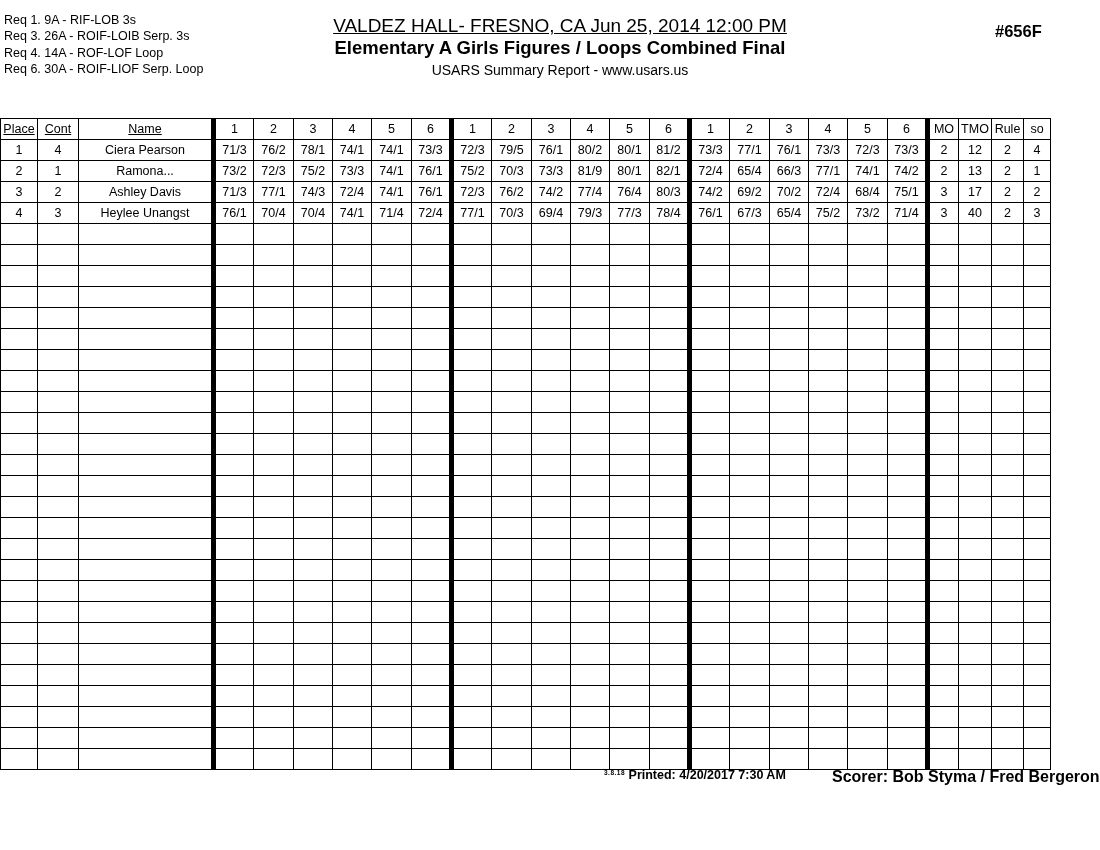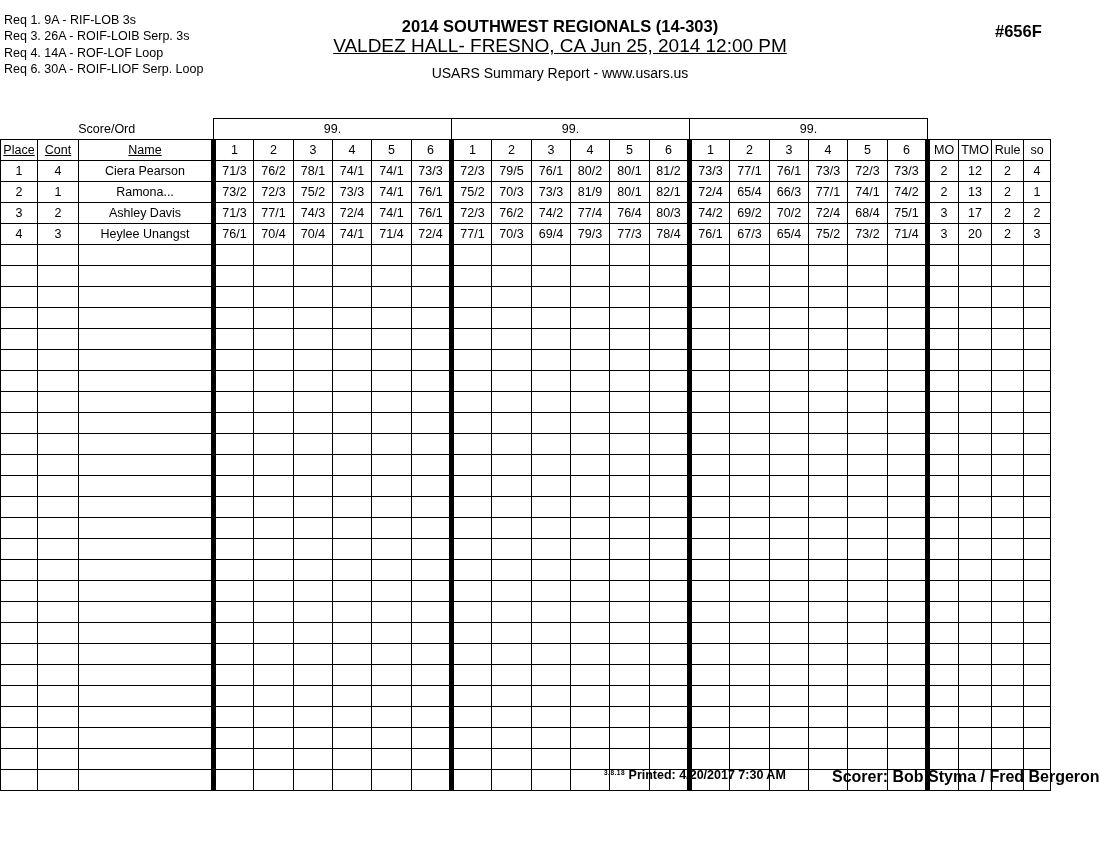--- a/index.html
+++ b/index.html
@@ -56,21 +56,20 @@
     font-size: 18.5px;
     font-weight: bold;
     line-height: 25px;
     white-space: nowrap;
   }
   #report-line {
     font-size: 14px;
     font-weight: normal;
     line-height: 21px;
     white-space: nowrap;
-    margin-top: 8px;
   }
   #event-code {
     position: absolute;
     left: 955px;
     top: 22px;
     font-size: 16.5px;
     font-weight: bold;
     white-space: nowrap;
     margin-left: 40px;
   }
@@ -193,22 +192,22 @@
 <body>
 
 <div id="req-list">
   <div class="req-line">Req  1.  9A - RIF-LOB 3s</div>
   <div class="req-line">Req  3. 26A - ROIF-LOIB Serp. 3s</div>
   <div class="req-line">Req  4. 14A - ROF-LOF Loop</div>
   <div class="req-line">Req  6. 30A - ROIF-LIOF Serp. Loop</div>
 </div>
 
 <div id="header-block">
-  <div id="event-title">2014 SOUTHWEST REGIONALS (14-303)</div>
   <div id="venue-line">VALDEZ HALL- FRESNO, CA  Jun 25, 2014  12:00 PM</div>
+  <div id="division-title">Elementary A Girls Figures / Loops Combined Final</div>
   <div id="report-line">USARS Summary Report - www.usars.us</div>
 </div>
 <div id="event-code">#656F</div>
 
 <table id="score-table">
   <colgroup>
     <col style="width:37px">
       <col style="width:41px">
       <col style="width:135px">
     <col style="width:40px">
@@ -229,27 +228,20 @@
       <col style="width:39px">
       <col style="width:40px">
       <col style="width:40px">
     <col style="width:31px">
       <col style="width:33px">
       <col style="width:32px">
       <col style="width:27px">
   </colgroup>
   <tbody id="table-body">
       <tr>
-        <td class="band-label" colspan="3">Score/Ord</td>
-        <td class="band-group" colspan="6">99.</td>
-        <td class="band-group" colspan="6">99.</td>
-        <td class="band-group" colspan="6">99.</td>
-        <td class="band-spacer" colspan="4"></td>
-      </tr>
-      <tr>
         <th class="hdr hdr-left">Place</th>
         <th class="hdr hdr-left">Cont</th>
         <th class="hdr hdr-left">Name</th>
         <th class="hdr sep-left">1</th>
         <th class="hdr">2</th>
         <th class="hdr">3</th>
         <th class="hdr">4</th>
         <th class="hdr">5</th>
         <th class="hdr">6</th>
         <th class="hdr sep-left">1</th>
@@ -366,21 +358,21 @@
         <td class="c-score">79/3</td>
         <td class="c-score">77/3</td>
         <td class="c-score">78/4</td>
         <td class="c-score sep-left">76/1</td>
         <td class="c-score">67/3</td>
         <td class="c-score">65/4</td>
         <td class="c-score">75/2</td>
         <td class="c-score">73/2</td>
         <td class="c-score">71/4</td>
         <td class="c-sum sep-left">3</td>
-        <td class="c-sum">20</td>
+        <td class="c-sum">40</td>
         <td class="c-sum">2</td>
         <td class="c-sum">3</td>
       </tr>
       <tr>
         <td class="c-place"></td>
         <td class="c-cont"></td>
         <td class="c-name"></td>
         <td class="c-score sep-left"></td>
         <td class="c-score"></td>
         <td class="c-score"></td>

